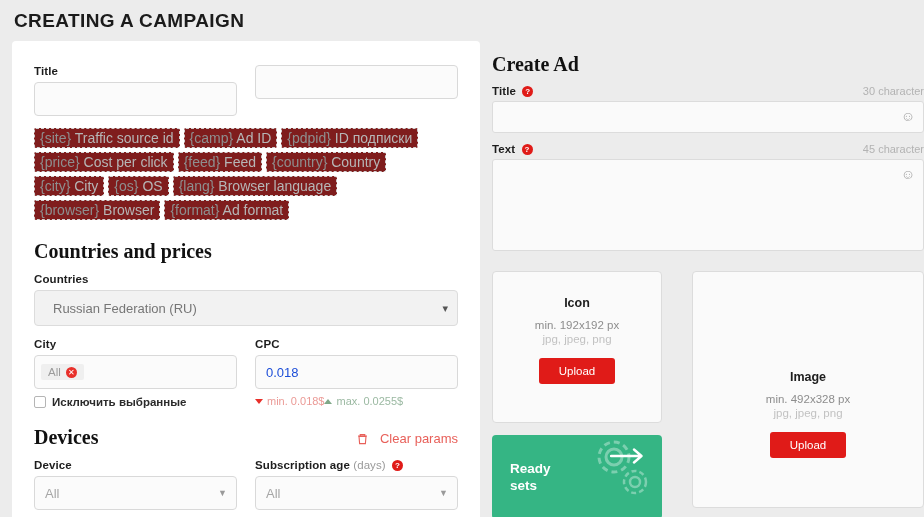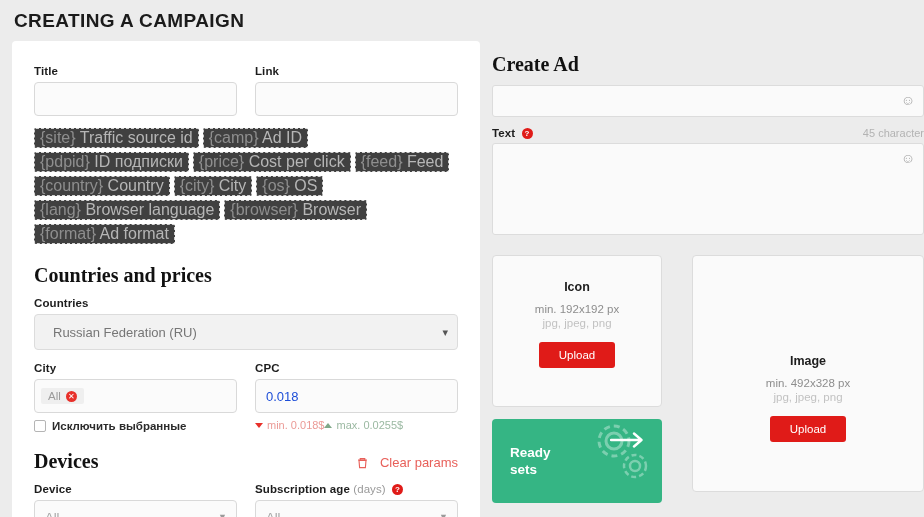--- a/index.html
+++ b/index.html
@@ -72,24 +72,24 @@
   .row2 > div { flex: 1; min-width: 0; }
 
   .mb14 { margin-bottom: 14px; }
 
   
   .tags { margin-top: 12px; display: flex; flex-wrap: wrap; gap: 4px 4px; }
   .tag {
     border: 1px dashed #d3d3d3;
     border-radius: 2px;
     padding: 2px 5px;
-    font-size: 16px;
+    font-size: 14px;
     color: #b6b6b6;
     white-space: nowrap;
-    background: #404040;
+    background: #7f1d1d;
     line-height: 14px;
   }
   .tag b { color: #8e8e8e; font-weight: normal; }
 
   
   .sec-head {
     font-family: "Liberation Serif", serif;
     font-size: 20px;
     font-weight: bold;
     color: #111;
@@ -274,21 +274,20 @@
 <div class="shell">
 
   <div class="card-left">
 
     <div class="row2">
       <div>
         <div class="fld-label">Title</div>
         <input class="inp" type="text" value="" style="">
       </div>
       <div>
-        <div class="fld-label">Link</div>
         <input class="inp" type="text" value="" style="">
       </div>
     </div>
 
     <div class="tags" id="macro-tags">
         <span class="tag"><b>{site}</b> Traffic source id</span>
         <span class="tag"><b>{camp}</b> Ad ID</span>
         <span class="tag"><b>{pdpid}</b> ID подписки</span>
         <span class="tag"><b>{price}</b> Cost per click</span>
         <span class="tag"><b>{feed}</b> Feed</span>
@@ -377,20 +376,27 @@
       </div>
     </div>
 
 
   </div>
 
   <div class="col-right">
 
     <div class="ad-head">Create Ad</div>
 
+    <div class="lbl-row">
+      <span class="fld-label" style="margin:0;">
+        <span>Title</span>
+        <span class="help">?</span>
+      </span>
+      <span class="counter">30 character</span>
+    </div>
     <div class="emo-wrap">
       <input class="emo-inp" type="text" value="" style="">
       <span class="smiley">☺</span>
     </div>
 
     <div class="lbl-row" style="margin-top:10px;">
       <span class="fld-label" style="margin:0;">
         <span>Text</span>
         <span class="help">?</span>
       </span>

